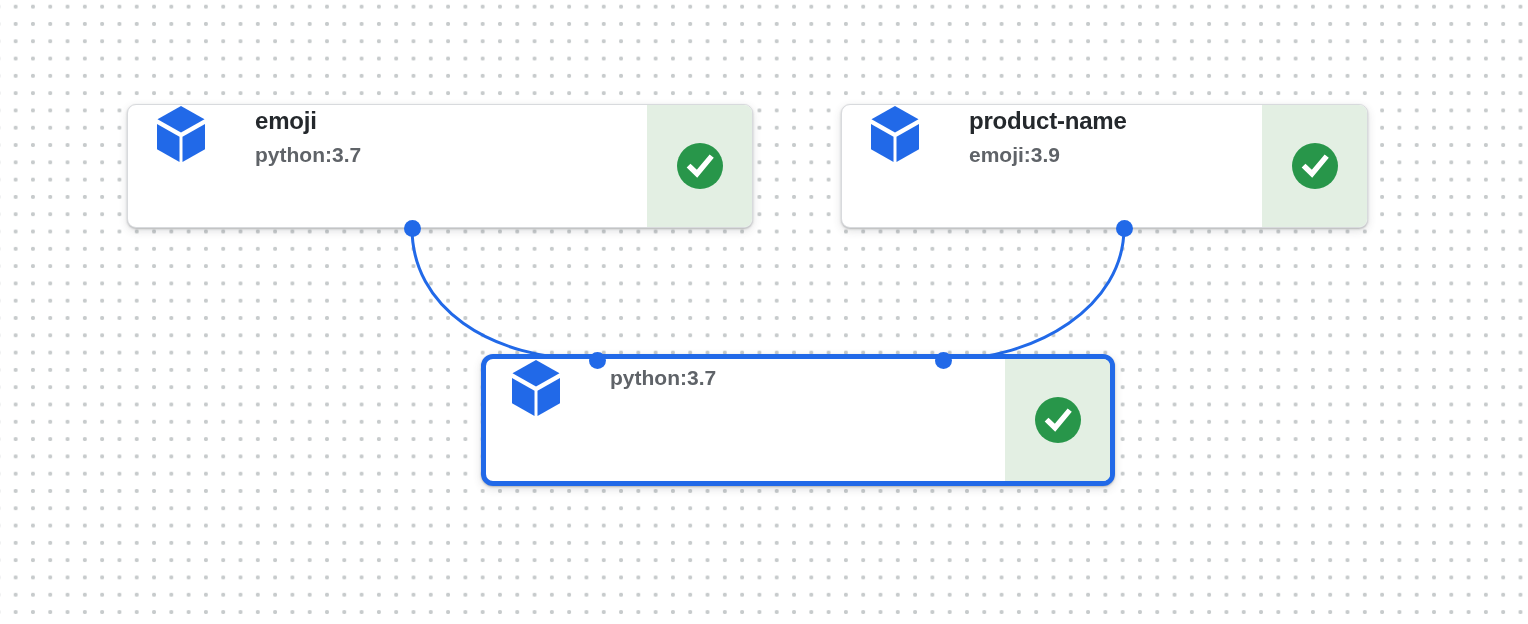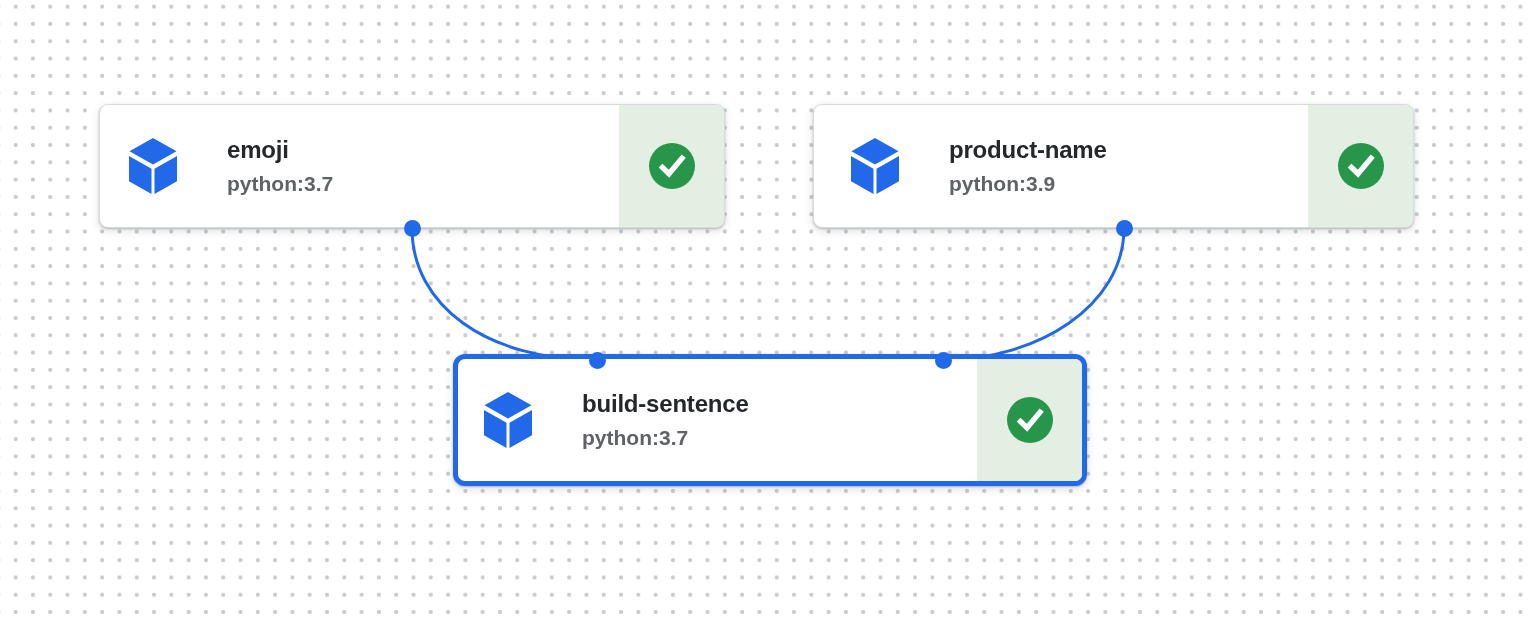--- a/index.html
+++ b/index.html
@@ -32,27 +32,28 @@
   }
   .edges-layer path{
     fill:none;
     stroke:var(--accent-blue);
     stroke-width:3;
     stroke-linecap:round;
   }
   .node{
     position:absolute;
     display:flex;
-    align-items:center;
+    align-items:flex-start;
     background:#ffffff;
     border:1px solid var(--node-border);
     border-radius:9px;
     box-shadow:0 1px 2px rgba(60,64,67,.30), 0 3px 9px rgba(60,64,67,.16);
     cursor:pointer;
     overflow:hidden;
+    margin-left:28px;
   }
   .node.selected{
     border:5px solid var(--accent-blue);
     border-radius:12px;
   }
   .cube{
     flex:0 0 auto;
     margin-left:27px;
     width:52px;height:58px;
     display:flex;align-items:center;justify-content:center;
@@ -116,50 +117,49 @@
       <div class="subtitle">python:3.7</div>
     </div>
     <div class="status">
       <svg width="46" height="46" viewBox="0 0 46 46" xmlns="http://www.w3.org/2000/svg">
         <circle cx="23" cy="23" r="23" fill="var(--success-green)"></circle>
         <path d="M13.5,24.5 L20,30.8 L33,15.2" fill="none" stroke="#ffffff" stroke-width="5.4" stroke-linecap="square" stroke-linejoin="miter"></path>
       </svg>
     </div>
   </div>
 
-  <div class="node" style="left:813px;top:104px;width:601px;height:124px;padding-left:8px;">
+  <div class="node" style="left:813px;top:104px;width:527px;height:124px;">
     <span class="cube">
       <svg width="52" height="58" viewBox="0 0 52 58" xmlns="http://www.w3.org/2000/svg">
         <polygon points="26,1 49.5,14.25 26,27.5 2.5,14.25" fill="var(--accent-blue)"></polygon>
         <polygon points="2,19 24.5,31.7 24.5,57 2,44.3" fill="var(--accent-blue)"></polygon>
         <polygon points="50,19 27.5,31.7 27.5,57 50,44.3" fill="var(--accent-blue)"></polygon>
       </svg>
     </span>
     <div class="ntext">
       <div class="title">product-name</div>
-      <div class="subtitle">python:3.9</div>
+      <div class="subtitle">emoji:3.9</div>
     </div>
     <div class="status">
       <svg width="46" height="46" viewBox="0 0 46 46" xmlns="http://www.w3.org/2000/svg">
         <circle cx="23" cy="23" r="23" fill="var(--success-green)"></circle>
         <path d="M13.5,24.5 L20,30.8 L33,15.2" fill="none" stroke="#ffffff" stroke-width="5.4" stroke-linecap="square" stroke-linejoin="miter"></path>
       </svg>
     </div>
   </div>
 
   <div class="node selected" style="left:453px;top:354px;width:634px;height:132px;">
     <span class="cube">
       <svg width="52" height="58" viewBox="0 0 52 58" xmlns="http://www.w3.org/2000/svg">
         <polygon points="26,1 49.5,14.25 26,27.5 2.5,14.25" fill="var(--accent-blue)"></polygon>
         <polygon points="2,19 24.5,31.7 24.5,57 2,44.3" fill="var(--accent-blue)"></polygon>
         <polygon points="50,19 27.5,31.7 27.5,57 50,44.3" fill="var(--accent-blue)"></polygon>
       </svg>
     </span>
     <div class="ntext">
-      <div class="title">build-sentence</div>
       <div class="subtitle">python:3.7</div>
     </div>
     <div class="status">
       <svg width="46" height="46" viewBox="0 0 46 46" xmlns="http://www.w3.org/2000/svg">
         <circle cx="23" cy="23" r="23" fill="var(--success-green)"></circle>
         <path d="M13.5,24.5 L20,30.8 L33,15.2" fill="none" stroke="#ffffff" stroke-width="5.4" stroke-linecap="square" stroke-linejoin="miter"></path>
       </svg>
     </div>
   </div>
 

